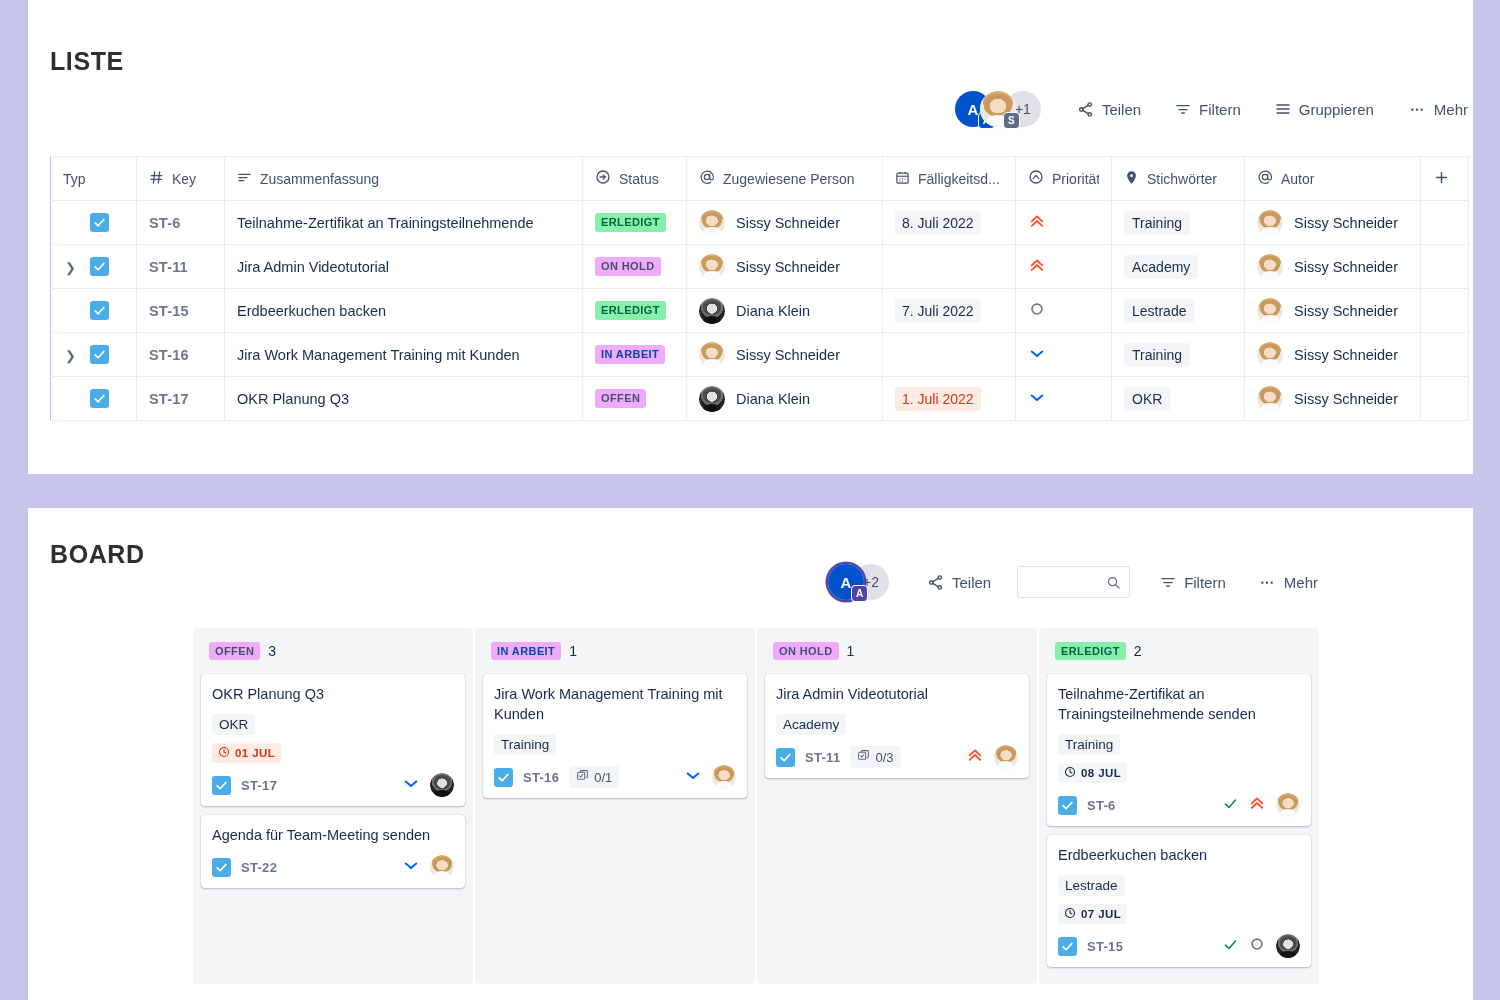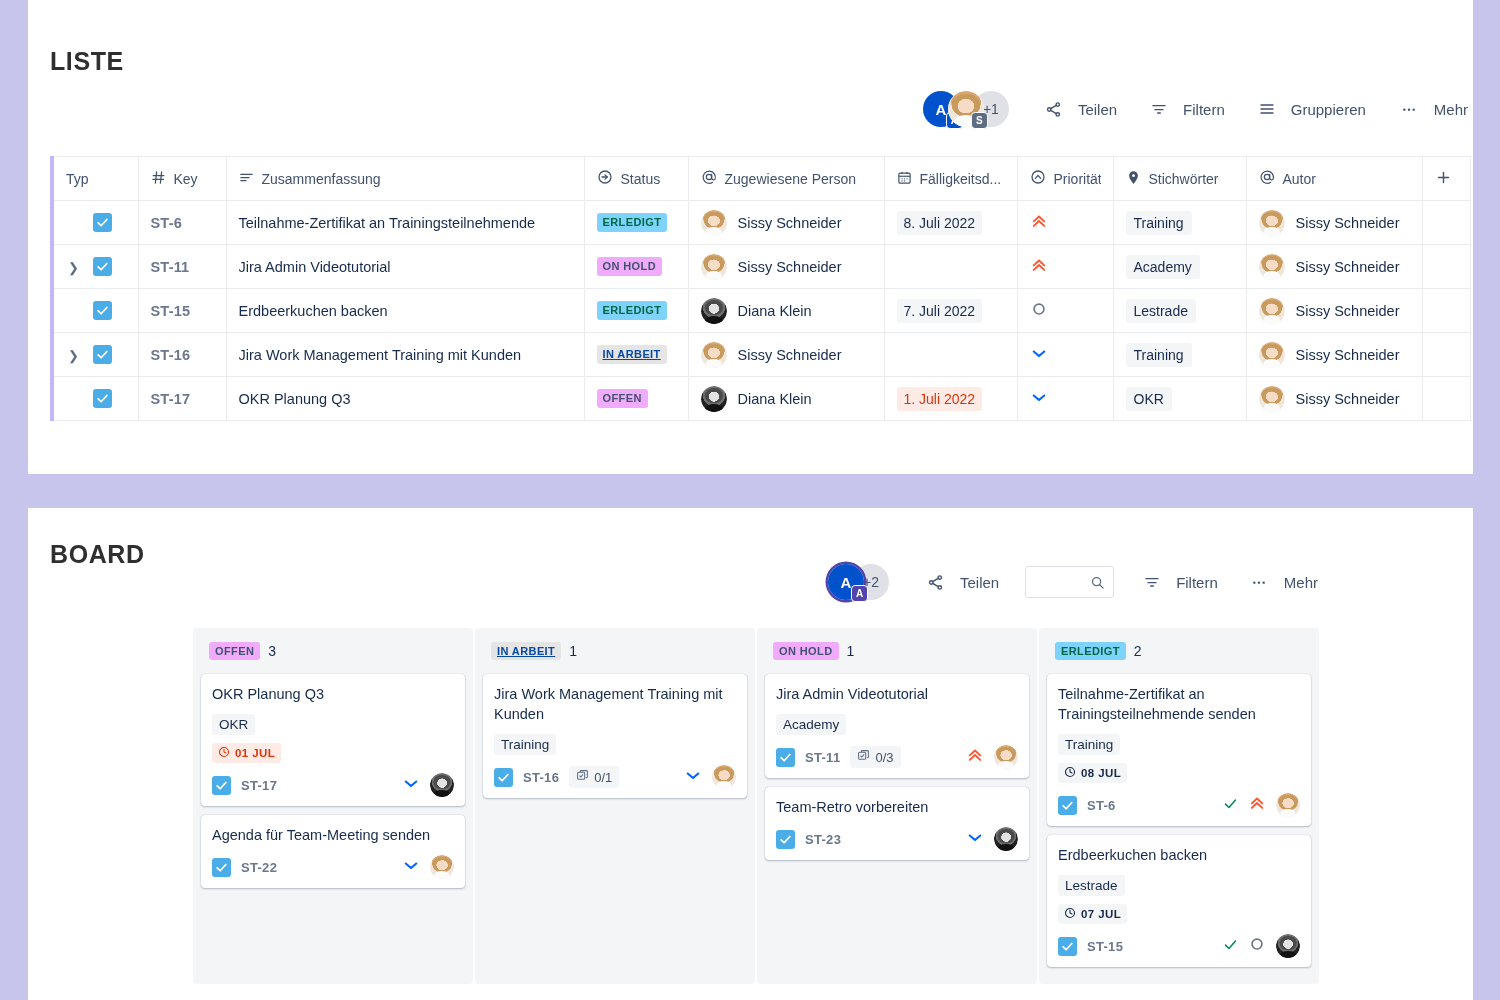--- a/index.html
+++ b/index.html
@@ -32,21 +32,21 @@
   
   .toolbar {
     display: flex;
     align-items: center;
     justify-content: flex-end;
     gap: 0px;
   }
   .tb-btn {
     display: flex;
     align-items: center;
-    gap: 16px;
+    gap: 8px;
     color: #42526e;
     font-size: 15px;
     padding: 6px 10px;
     cursor: pointer;
     white-space: nowrap;
   }
   .tb-btn svg { display: block; }
 
   
   .avatar-group { display: flex; align-items: center; position: relative; }
@@ -115,21 +115,21 @@
   }
 
   
   table.list { border-collapse: collapse; width: 1378px; table-layout: fixed; }
   table.list th, table.list td {
     border-bottom: 1px solid #ebecf0;
     border-right: 1px solid #ebecf0;
     text-align: left;
     vertical-align: middle;
   }
-  table.list tr th:first-child, table.list tr td:first-child { border-left: 4px solid #c4b5fd; }
+  table.list tr th:first-child, table.list tr td:first-child { border-left: 1px solid #c4b5fd; }
   table.list thead th { border-top: 1px solid #ebecf0; }
   table.list thead th {
     height: 44px;
     font-size: 14px;
     font-weight: normal;
     color: #42526e;
     padding: 0 12px;
   }
   .th-in { display: flex; align-items: center; gap: 8px; white-space: nowrap; overflow: hidden; }
   table.list tbody td { height: 44px; padding: 0 12px; font-size: 14.5px; color: #172b4d; }
@@ -158,23 +158,23 @@
   .task-chip svg { display: block; }
 
   .key-link { color: #6b778c; font-weight: 600; font-size: 14.5px; letter-spacing: .2px; }
 
   .lozenge {
     display: inline-block;
     font-size: 11px; font-weight: bold; letter-spacing: .4px;
     padding: 3px 6px; border-radius: 3px; text-transform: uppercase;
     line-height: 1.1;
   }
-  .lz-green  { background: #7dd3fc; color: #006644; }
+  .lz-green  { background: #86efac; color: #006644; }
   .lz-grey   { background: #f0abfc; color: #42526e; }
-  .lz-blue   { background: #e5e5e5; color: #0747a6; text-decoration: underline; }
+  .lz-blue   { background: #f0abfc; color: #0747a6; }
 
   .person { display: flex; align-items: center; gap: 11px; }
   .person .pav { width: 26px; height: 26px; border-radius: 50%; overflow: hidden; flex: none; }
   .person span { color: #172b4d; font-size: 14.5px; }
 
   .datechip {
     display: inline-block; background: #f4f5f7; color: #172b4d;
     font-size: 14px; padding: 4px 7px; border-radius: 3px;
   }
   .datechip.overdue { background: #ffebe6; color: #de350b; }
@@ -774,38 +774,20 @@
                     <polyline points="6.5,12.3 9,14.8 13,9.8"></polyline>
                     <path d="M8 6V4.5A1.5 1.5 0 0 1 9.5 3H19.5A1.5 1.5 0 0 1 21 4.5V14.5A1.5 1.5 0 0 1 19.5 16H18"></path>
                   </svg></span>0/3</span>
               <span class="foot-spacer"></span>
               <span><svg width="18" height="18" viewBox="0 0 24 24" fill="none" stroke="#ff5630" stroke-width="2.6" stroke-linecap="round" stroke-linejoin="round">
                   <polyline points="5,12.5 12,6 19,12.5"></polyline>
                   <polyline points="5,18.5 12,12 19,18.5"></polyline>
                 </svg></span>
               <div class="card-av">
                 <div class="photo photo-sissy"></div>
-              </div>
-            </div>
-          </div>
-          <div class="card">
-            <div class="card-title">Team-Retro vorbereiten</div>
-            <div class="card-foot">
-              <span class="task-chip" style="margin-left:0">
-                <svg width="13" height="13" viewBox="0 0 24 24" fill="none" stroke="#fff" stroke-width="3.2" stroke-linecap="round" stroke-linejoin="round">
-                  <polyline points="4,12.5 9.5,18 20,6.5"></polyline>
-                </svg>
-              </span>
-              <span class="card-key">ST-23</span>
-              <span class="foot-spacer"></span>
-              <span><svg width="18" height="18" viewBox="0 0 24 24" fill="none" stroke="#0065ff" stroke-width="2.8" stroke-linecap="round" stroke-linejoin="round">
-                  <polyline points="5,10 12,16 19,10"></polyline>
-                </svg></span>
-              <div class="card-av">
-                <div class="photo photo-diana"></div>
               </div>
             </div>
           </div>
         </div>
         <div class="bcol">
           <div class="bcol-head">
             <span class="lozenge lz-green">ERLEDIGT</span>
             <span class="bcol-count">2</span>
           </div>
           <div class="card">

